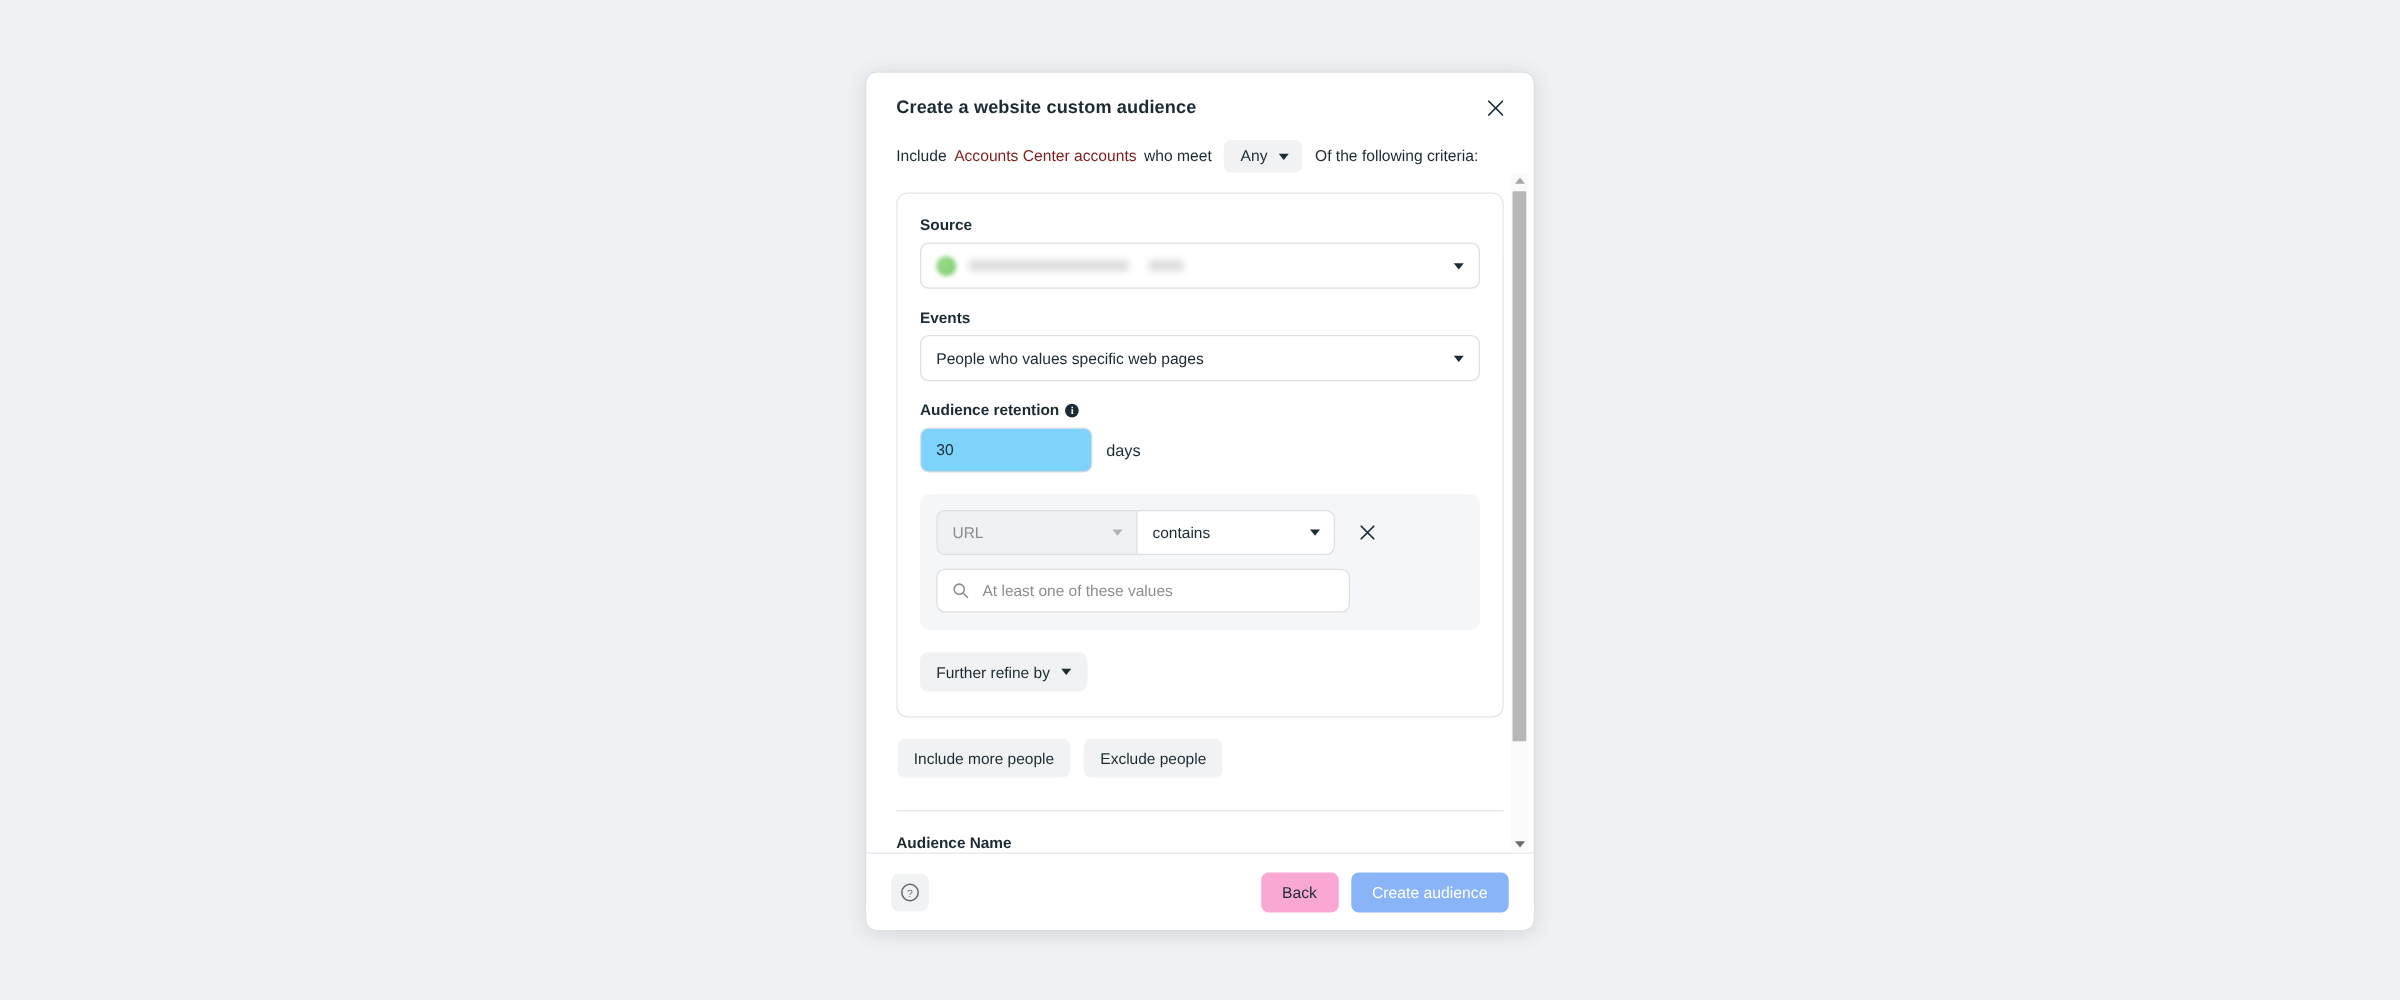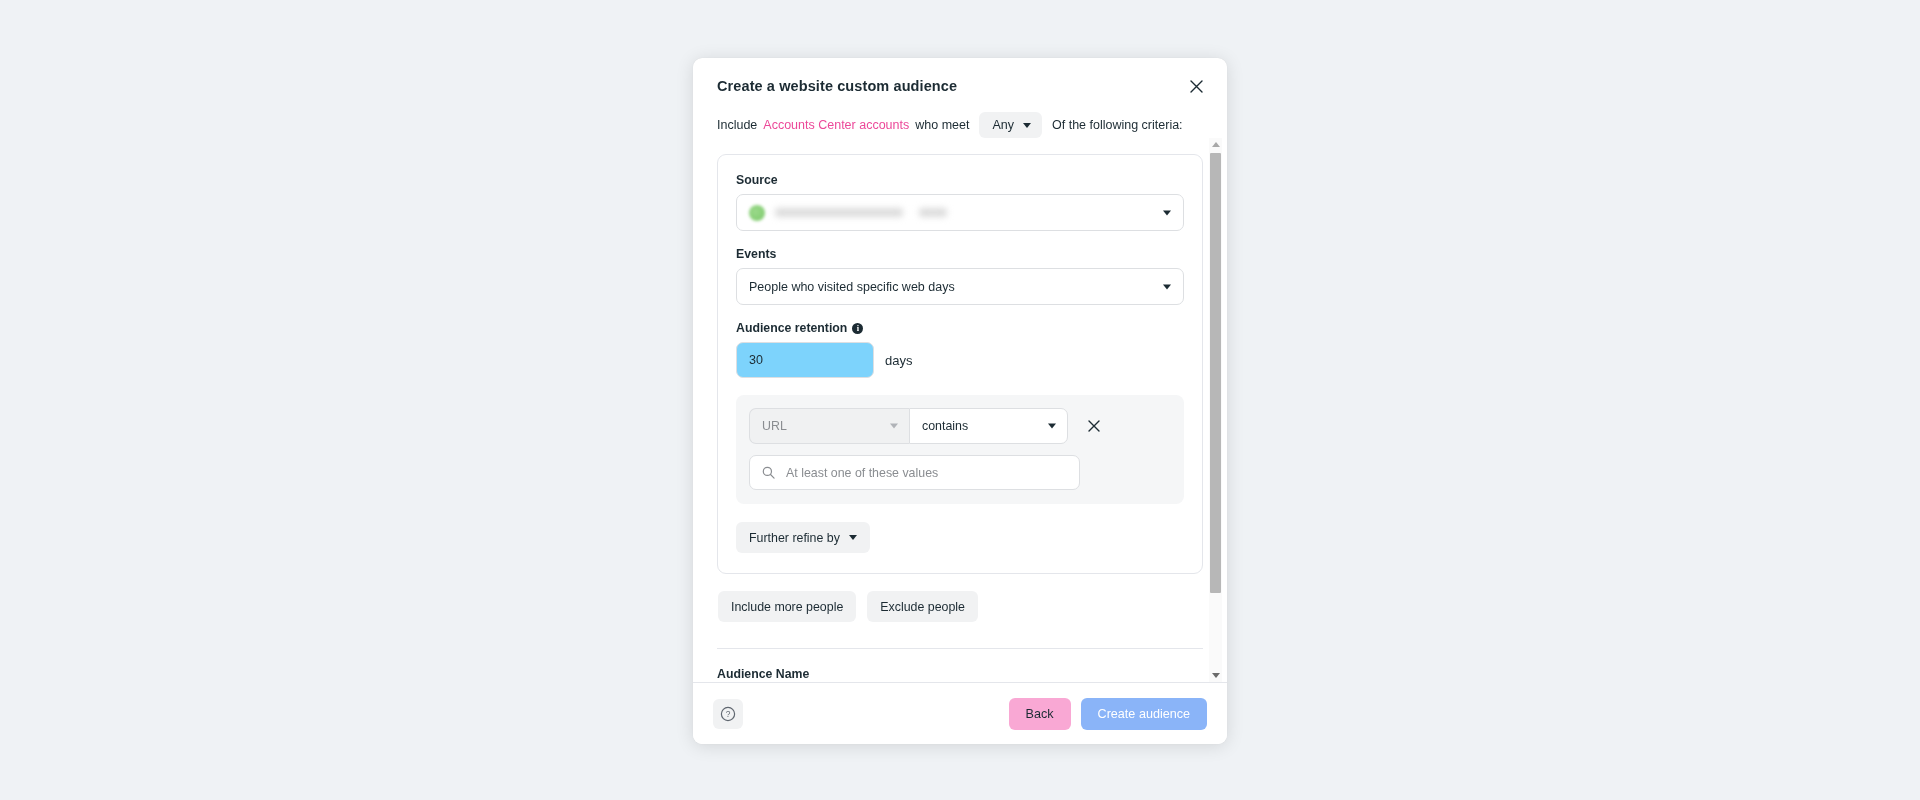--- a/index.html
+++ b/index.html
@@ -62,21 +62,21 @@
     display: flex;
     align-items: center;
     gap: 6px;
     padding: 18px 24px 0 24px;
     font-size: 12.5px;
     color: #1c2b33;
     flex: 0 0 auto;
     white-space: nowrap;
   }
   .criteria-line .link {
-    color: #ec4899;
+    color: #7f1d1d;
     cursor: pointer;
   }
 
   .pill-select {
     display: inline-flex;
     align-items: center;
     gap: 9px;
     background: #f1f2f3;
     border: none;
     border-radius: 6px;
@@ -420,21 +420,21 @@
             </span>
             <span class="caret-sm"></span>
           </div>
 
           <div class="gap-16"></div>
 
           <div class="field-label">
             <span>Events</span>
           </div>
           <div class="select-box">
-            <span>People who visited specific web days</span>
+            <span>People who values specific web pages</span>
             <span class="caret-sm"></span>
           </div>
 
           <div class="gap-16"></div>
 
           <div class="field-label">
             <span>Audience retention</span>
             <span class="info-dot">i</span>
           </div>
           <div class="days-row">

